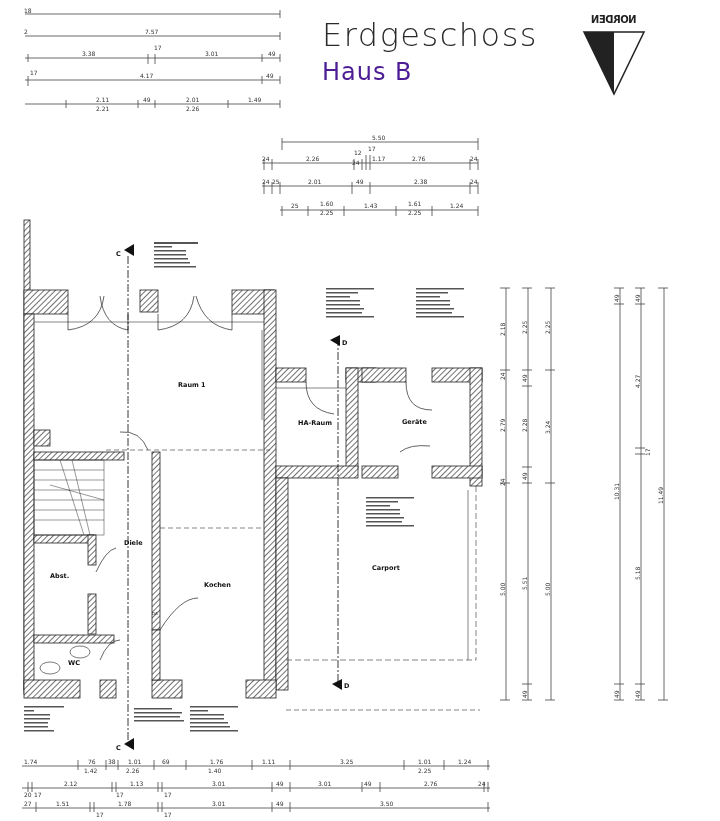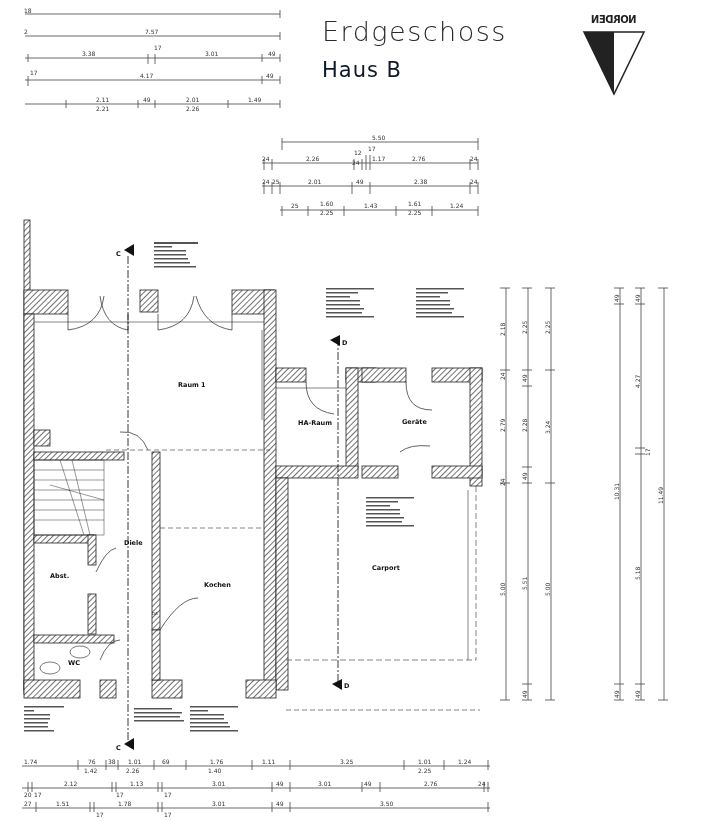--- a/index.html
+++ b/index.html
@@ -1,18 +1,18 @@
 <!DOCTYPE html>
 <html><head>
 <meta charset="utf-8">
 <style>
   html,body{margin:0;padding:0;background:#ffffff;}
   body{width:720px;height:821px;position:relative;overflow:hidden;font-family:"DejaVu Sans",sans-serif;color:#222;}
-  .title{position:absolute;left:322px;top:16px;font-size:27px;letter-spacing:1.5px;font-weight:300;color:#2a2a2a;font-family:"DejaVu Sans",sans-serif;}
-  .subtitle{position:absolute;left:322px;top:58px;font-size:21px;letter-spacing:1px;color:#0f172a;}
+  .title{position:absolute;left:322px;top:16px;font-size:32px;letter-spacing:1.5px;font-weight:300;color:#2a2a2a;font-family:"DejaVu Sans",sans-serif;}
+  .subtitle{position:absolute;left:322px;top:58px;font-size:24px;letter-spacing:1px;color:#4c1d95;}
   .north{position:absolute;left:578px;top:14px;width:72px;height:84px;}
   .north-label{position:absolute;left:0;top:0;width:72px;text-align:center;font-size:10px;font-weight:bold;letter-spacing:-0.5px;transform:scaleX(-1);color:#222;}
   svg.plan{position:absolute;left:0;top:0;}
   .dim{font-size:6px;fill:#333;font-family:"DejaVu Sans",sans-serif;}
   .room{font-size:6.5px;font-weight:bold;fill:#111;font-family:"DejaVu Sans",sans-serif;}
   .tiny{font-size:4px;fill:#222;font-family:"DejaVu Sans",sans-serif;}
 </style>
 </head>
 <body>
 

